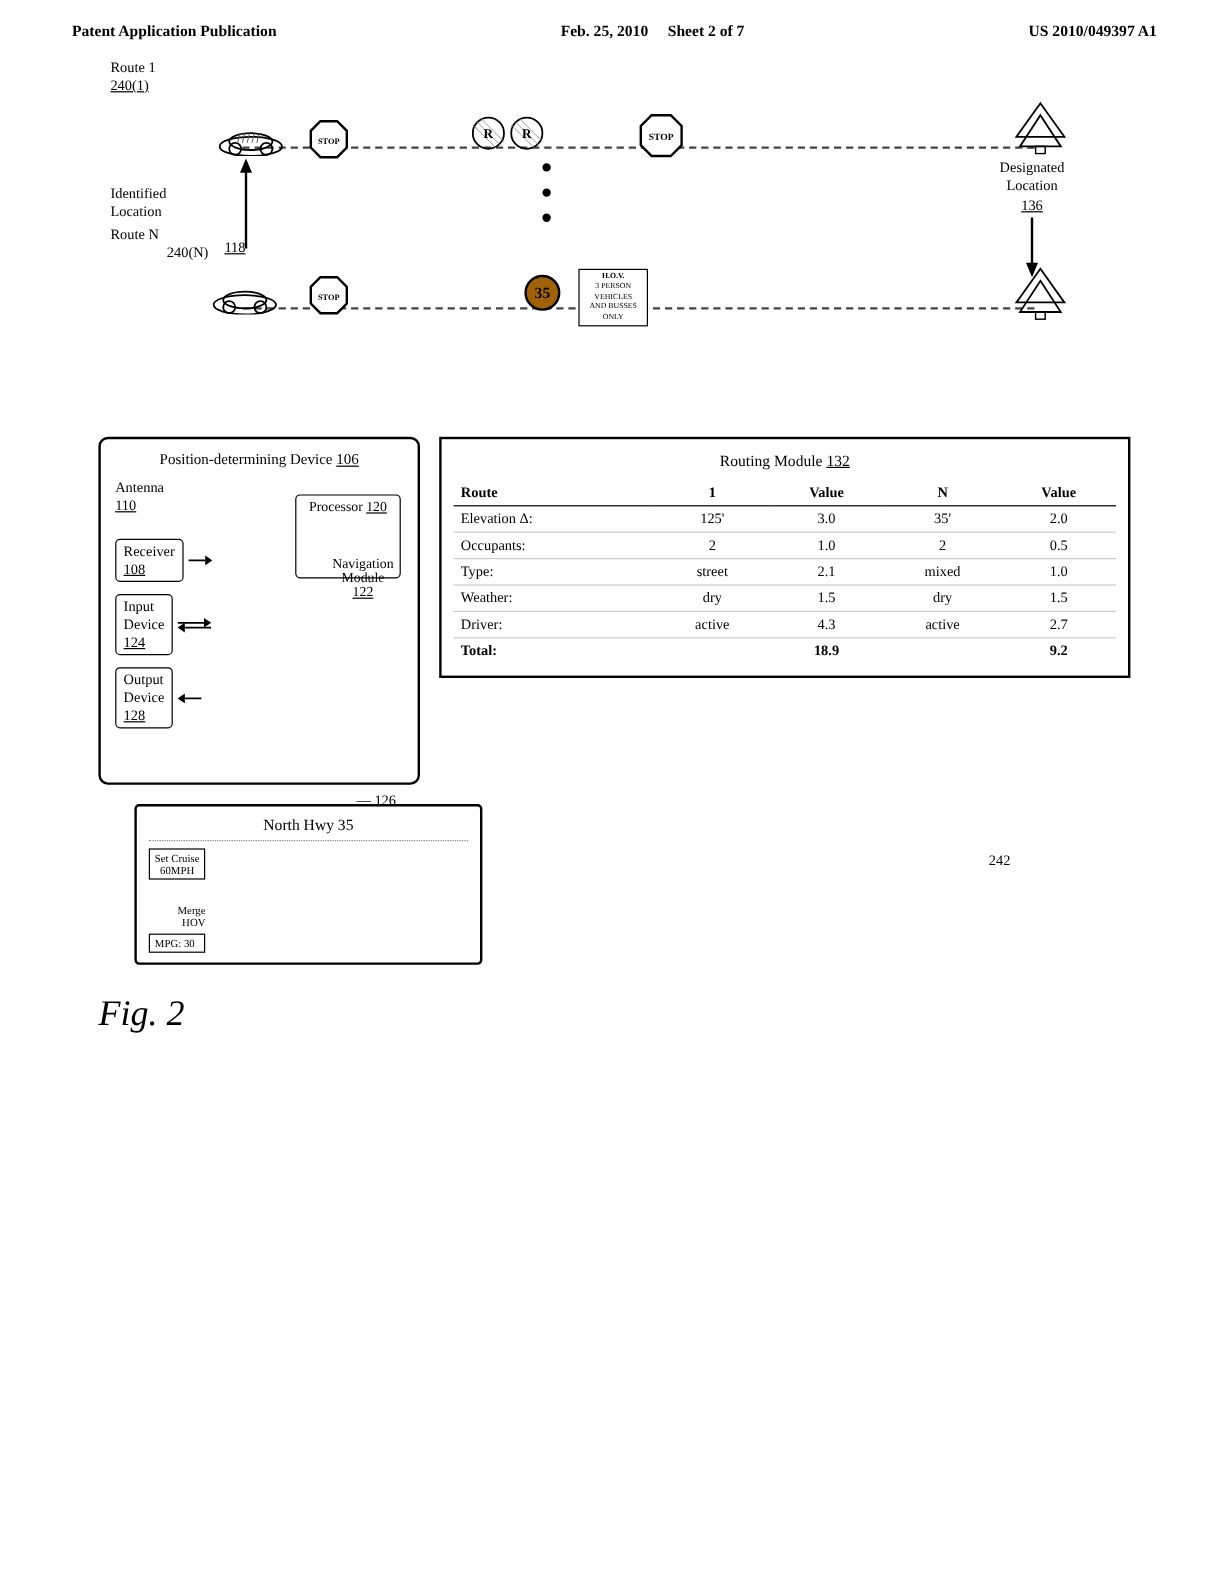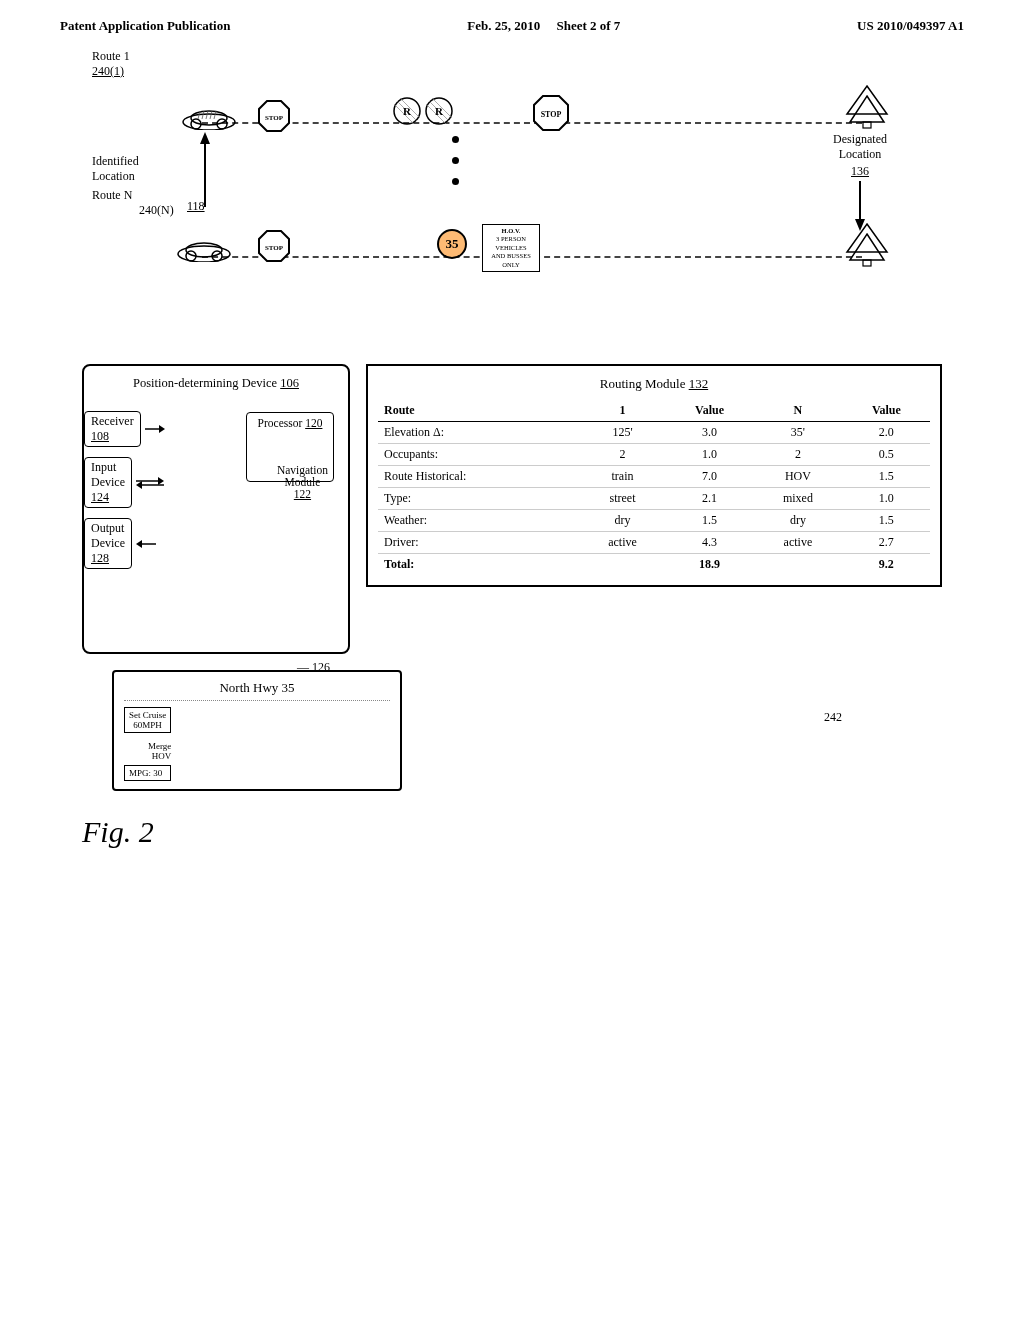--- a/index.html
+++ b/index.html
@@ -184,21 +184,21 @@
         </svg>
       </div>
 
       <div style="position:absolute; top:185px; left:175px;">
         <svg width="34" height="34" viewBox="0 0 34 34">
           <polygon points="10,2 24,2 32,10 32,24 24,32 10,32 2,24 2,10" fill="white" stroke="black" stroke-width="2"></polygon>
           <text x="17" y="21" text-anchor="middle" font-size="7" font-weight="bold" fill="black">STOP</text>
         </svg>
       </div>
 
-      <div style="position:absolute; top:185px; left:355px; border:2px solid #000; border-radius:50%; width:30px; height:30px; display:flex; align-items:center; justify-content:center; font-size:13px; font-weight:bold; background:#fdba74;">35</div>
+      <div style="position:absolute; top:185px; left:355px; border:2px solid #000; border-radius:50%; width:30px; height:30px; display:flex; align-items:center; justify-content:center; font-size:13px; font-weight:bold; background:#a16207;">35</div>
 
       <div style="position:absolute; top:180px; left:400px; border:1.5px solid #000; padding:2px 3px; font-size:6.5px; line-height:1.3; text-align:center; background:white; width:58px;">
         <div style="font-weight:bold;">H.O.V.</div>
         <div>3 PERSON</div>
         <div>VEHICLES</div>
         <div>AND BUSSES</div>
         <div>ONLY</div>
       </div>
 
       <div style="position:absolute; top:178px; right:50px;">
@@ -217,23 +217,27 @@
         <svg width="16" height="50" viewBox="0 0 16 50" style="margin-top:2px;">
           <line x1="8" y1="0" x2="8" y2="44" stroke="#000" stroke-width="2"></line>
           <polygon points="8,50 3,38 13,38" fill="#000"></polygon>
         </svg>
       </div>
 
     </div>
 
     <div style="display:flex; gap:16px; align-items:flex-start;">
 
-      <div style="border:2px solid #000; border-radius:8px; padding:10px 0; width:268px; min-height:290px; position:relative;">
+      <div style="border:2px solid #000; border-radius:8px; padding:10px 12px; width:268px; min-height:290px; position:relative;">
         <div style="text-align:center; font-size:12.5px; margin-bottom:8px;">Position-determining Device <span style="text-decoration:underline;">106</span></div>
 
+        <div style="font-size:12px; margin-bottom:2px;">
+          Antenna<br>
+          <span style="text-decoration:underline;">110</span>
+        </div>
 
         <div style="position:absolute; top:46px; right:14px; border:1.5px solid #000; border-radius:4px; padding:4px 6px; font-size:11.5px; width:88px; min-height:70px; text-align:center;">
           Processor <span style="text-decoration:underline;">120</span>
         </div>
 
         <div style="margin-top:20px; display:flex; align-items:center; gap:4px; font-size:12px;">
           <div style="border:1.5px solid #000; border-radius:4px; padding:2px 6px; font-size:12px;">
             Receiver<br>
             <span style="text-decoration:underline;">108</span>
           </div>
@@ -300,27 +304,20 @@
                 <td>2.0</td>
             </tr>
             <tr>
               <td>Occupants:</td>
                 <td>2</td>
                 <td>1.0</td>
                 <td>2</td>
                 <td>0.5</td>
             </tr>
             <tr>
-              <td>Route Historical:</td>
-                <td>train</td>
-                <td>7.0</td>
-                <td>HOV</td>
-                <td>1.5</td>
-            </tr>
-            <tr>
               <td>Type:</td>
                 <td>street</td>
                 <td>2.1</td>
                 <td>mixed</td>
                 <td>1.0</td>
             </tr>
             <tr>
               <td>Weather:</td>
                 <td>dry</td>
                 <td>1.5</td>
@@ -353,21 +350,21 @@
       <div style="border:2px solid #000; border-radius:4px; width:290px; padding:8px 10px; margin-left:30px;">
 
         <div style="text-align:center; font-size:13px; padding-bottom:4px; border-bottom:1px dotted #888; margin-bottom:6px;">
           <span>North Hwy 35</span>
         </div>
 
         <div style="display:flex; gap:8px; align-items:center;">
 
 
           <div style="font-size:10px; text-align:left; white-space:nowrap;">
-            <div style="border:1px solid #000; padding:2px 4px; margin-bottom:8px; text-align:center; font-size:9px;">
+            <div style="border:1px solid #000; padding:2px 4px; margin-bottom:21px; text-align:center; font-size:9px;">
               Set Cruise<br>60MPH
             </div>
             <div style="font-size:9px; text-align:right;">Merge<br>HOV</div>
             <div style="border:1px solid #000; padding:2px 4px; margin-top:4px; font-size:9px;">
               <span>MPG: 30</span>
             </div>
           </div>
         </div>
       </div>
 

